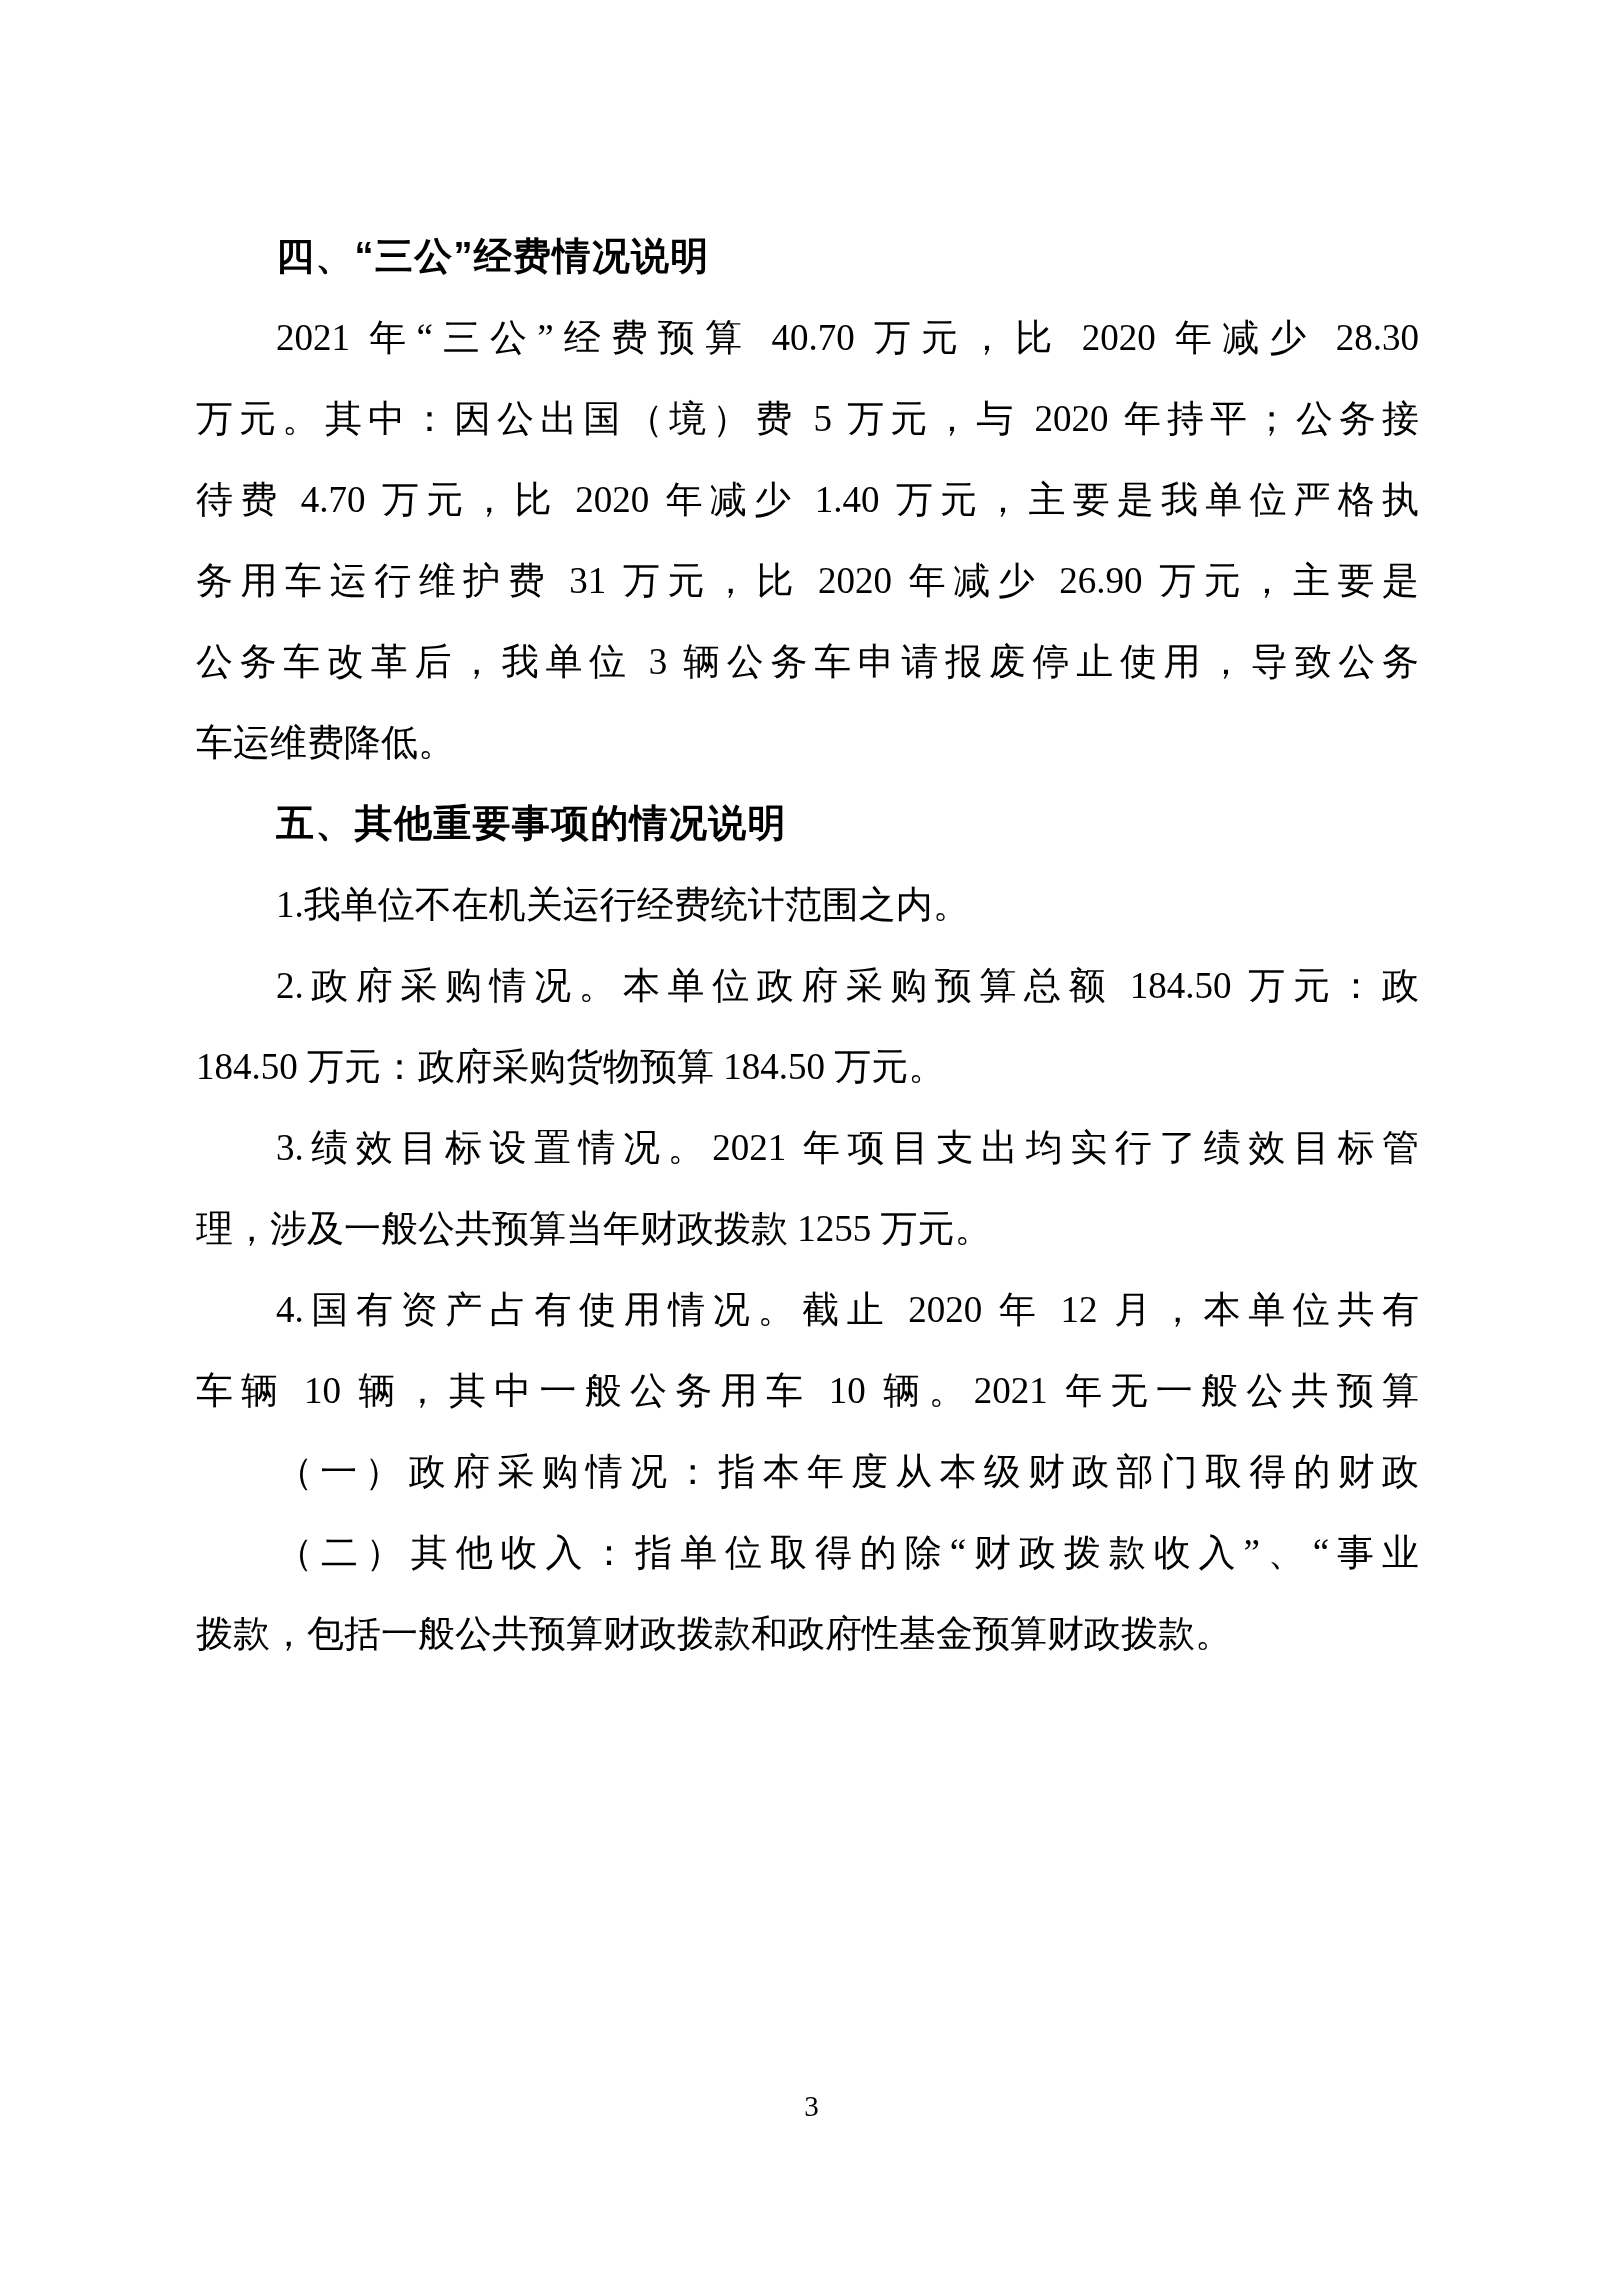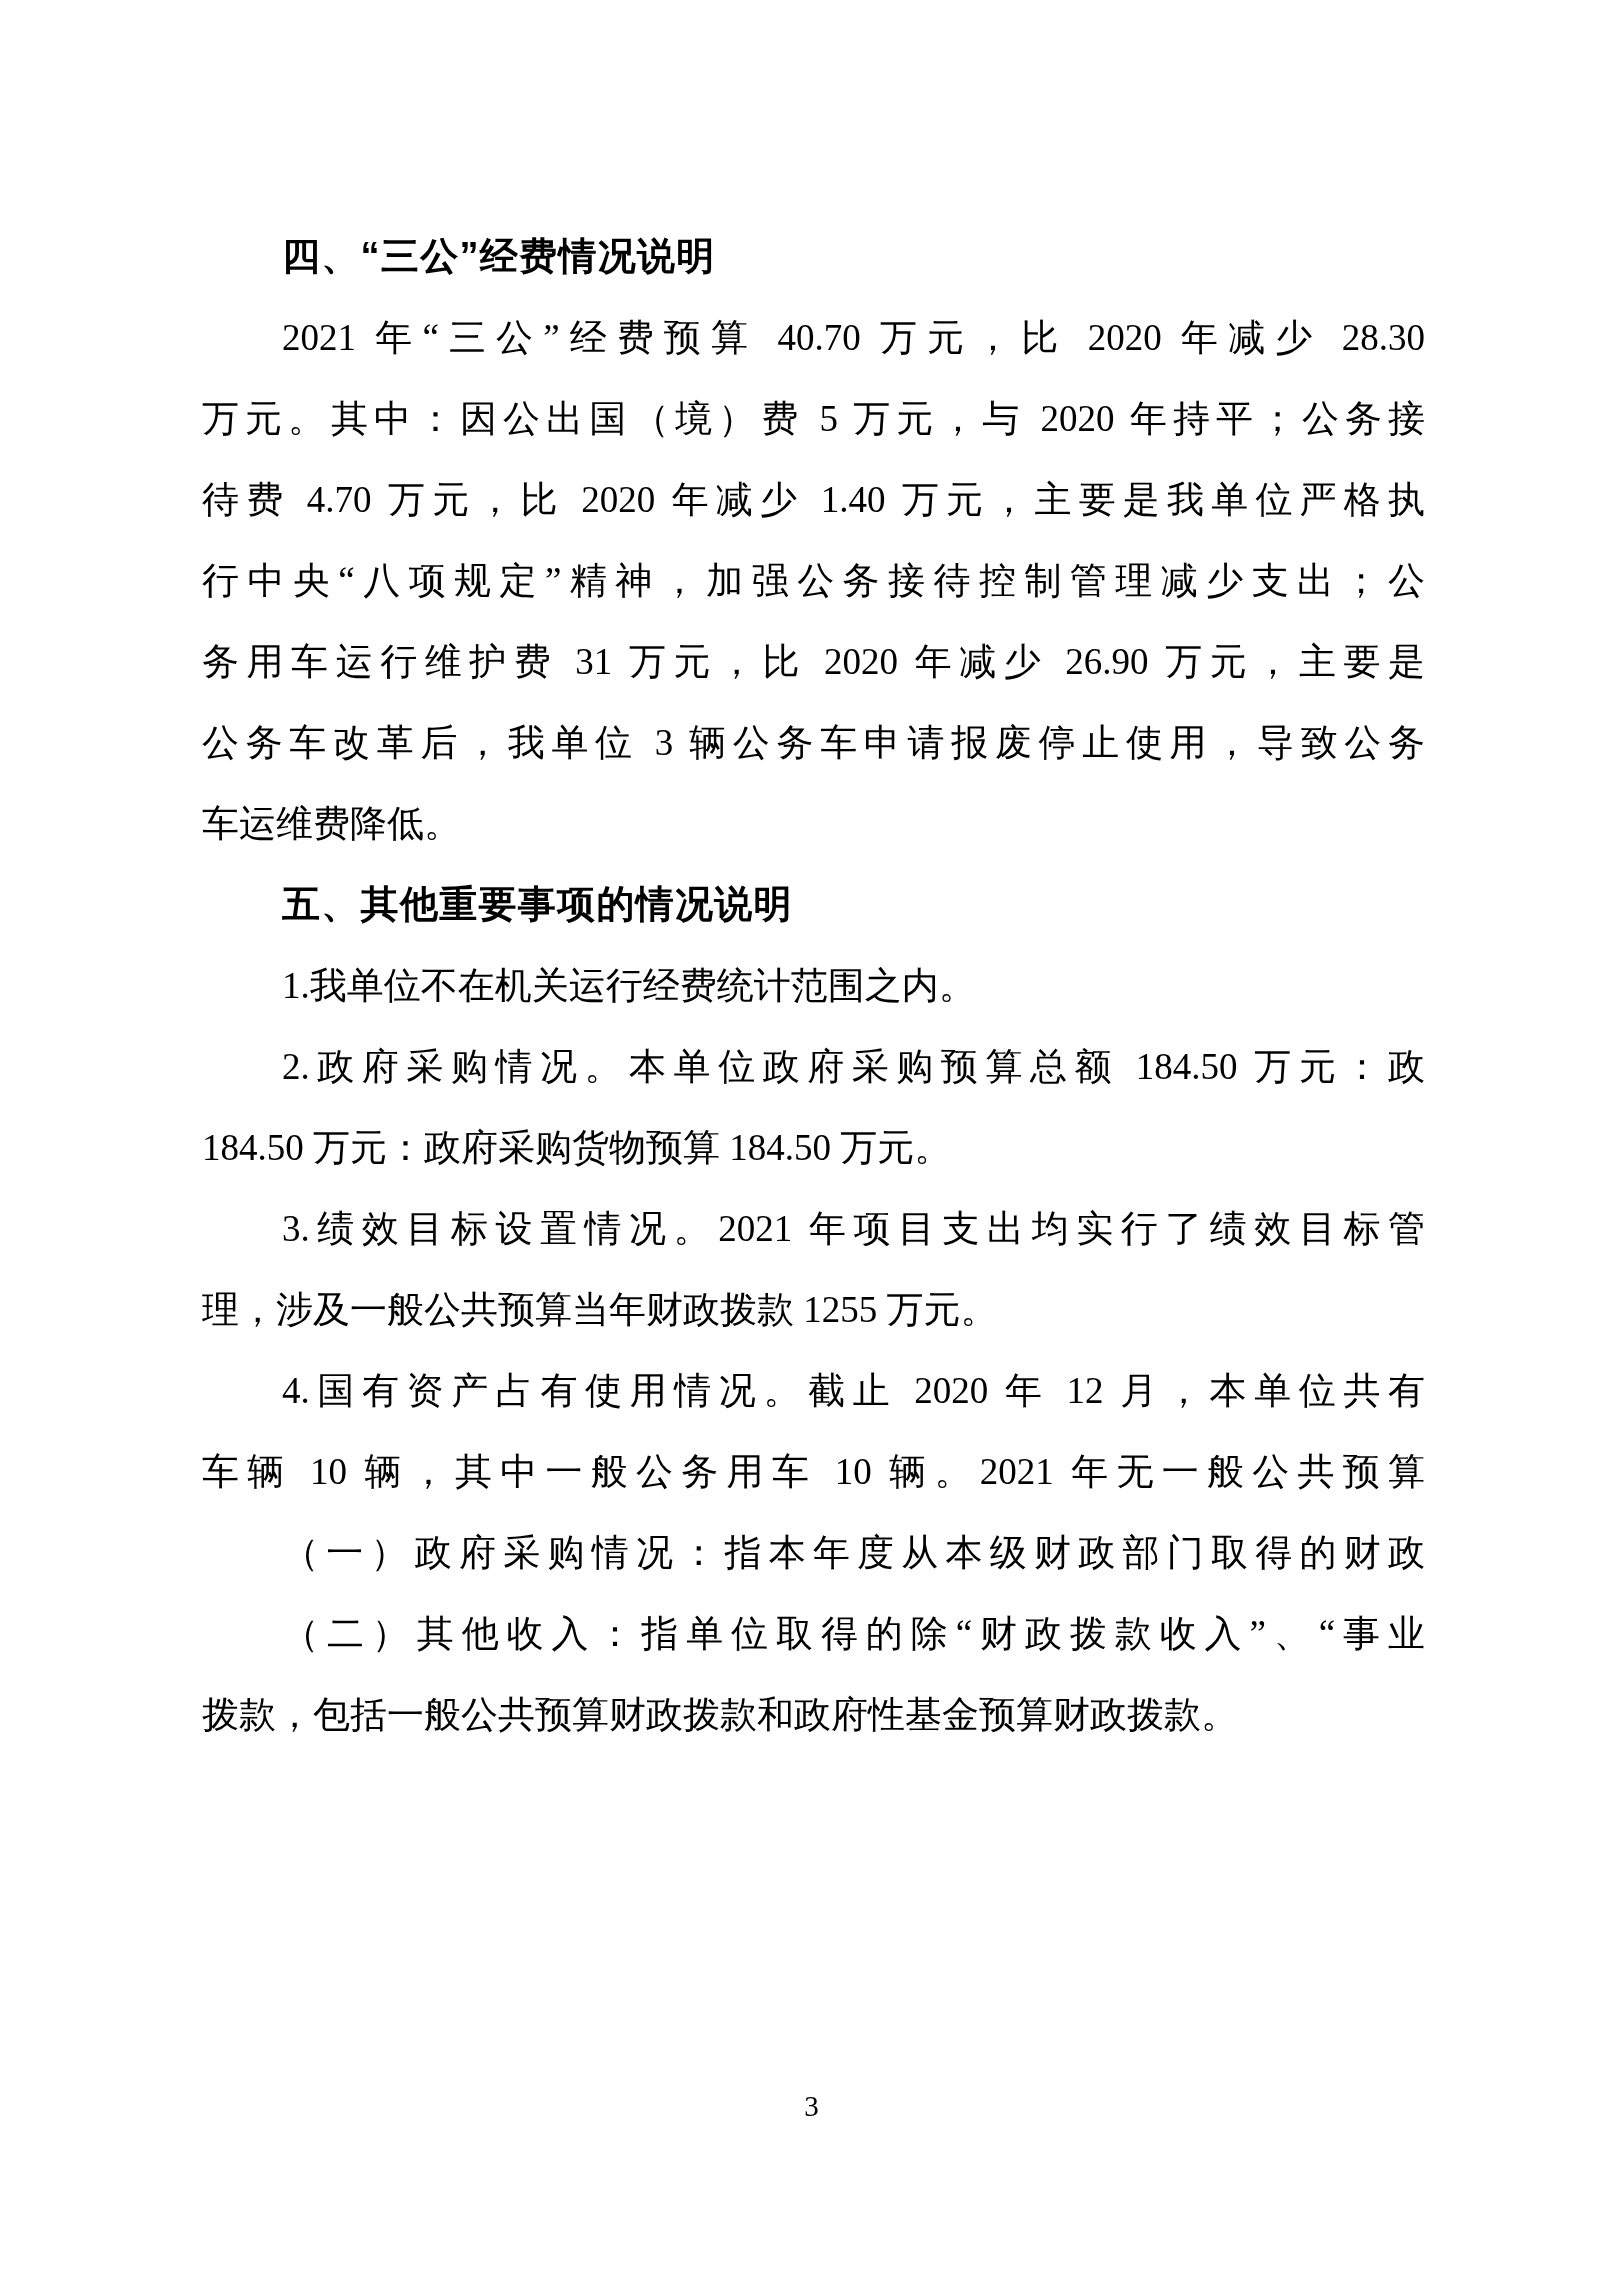--- a/index.html
+++ b/index.html
@@ -11,21 +11,21 @@
     position: relative;
     width: 1623px;
     height: 2295px;
     background: #ffffff;
     overflow: hidden;
     font-family: "Liberation Serif", serif;
     color: #000000;
   }
   .doc {
     position: absolute;
-    left: 202px;
+    left: 196px;
     top: 216px;
     width: 1223px;
     font-size: 37px;
     line-height: 81px;
   }
   .doc .line {
     white-space: nowrap;
     text-align: justify;
     text-align-last: justify;
     height: 81px;
@@ -58,21 +58,20 @@
 </style>
 </head>
 <body>
 
 <div class="page">
   <div class="doc">
       <div class="heading">四、“三公”经费情况说明</div>
       <div class="line indent">2021 年“三公”经费预算 40.70 万元，比 2020 年减少 28.30</div>
       <div class="line">万元。其中：因公出国（境）费 5 万元，与 2020 年持平；公务接</div>
       <div class="line">待费 4.70 万元，比 2020 年减少 1.40 万元，主要是我单位严格执</div>
-      <div class="line">行中央“八项规定”精神，加强公务接待控制管理减少支出；公</div>
       <div class="line">务用车运行维护费 31 万元，比 2020 年减少 26.90 万元，主要是</div>
       <div class="line">公务车改革后，我单位 3 辆公务车申请报废停止使用，导致公务</div>
       <div class="line last">车运维费降低。</div>
       <div class="heading">五、其他重要事项的情况说明</div>
       <div class="line indent last">1.我单位不在机关运行经费统计范围之内。</div>
       <div class="line indent">2.政府采购情况。本单位政府采购预算总额 184.50 万元：政</div>
       <div class="line last">184.50 万元：政府采购货物预算 184.50 万元。</div>
       <div class="line indent">3.绩效目标设置情况。2021 年项目支出均实行了绩效目标管</div>
       <div class="line last">理，涉及一般公共预算当年财政拨款 1255 万元。</div>
       <div class="line indent">4.国有资产占有使用情况。截止 2020 年 12 月，本单位共有</div>

